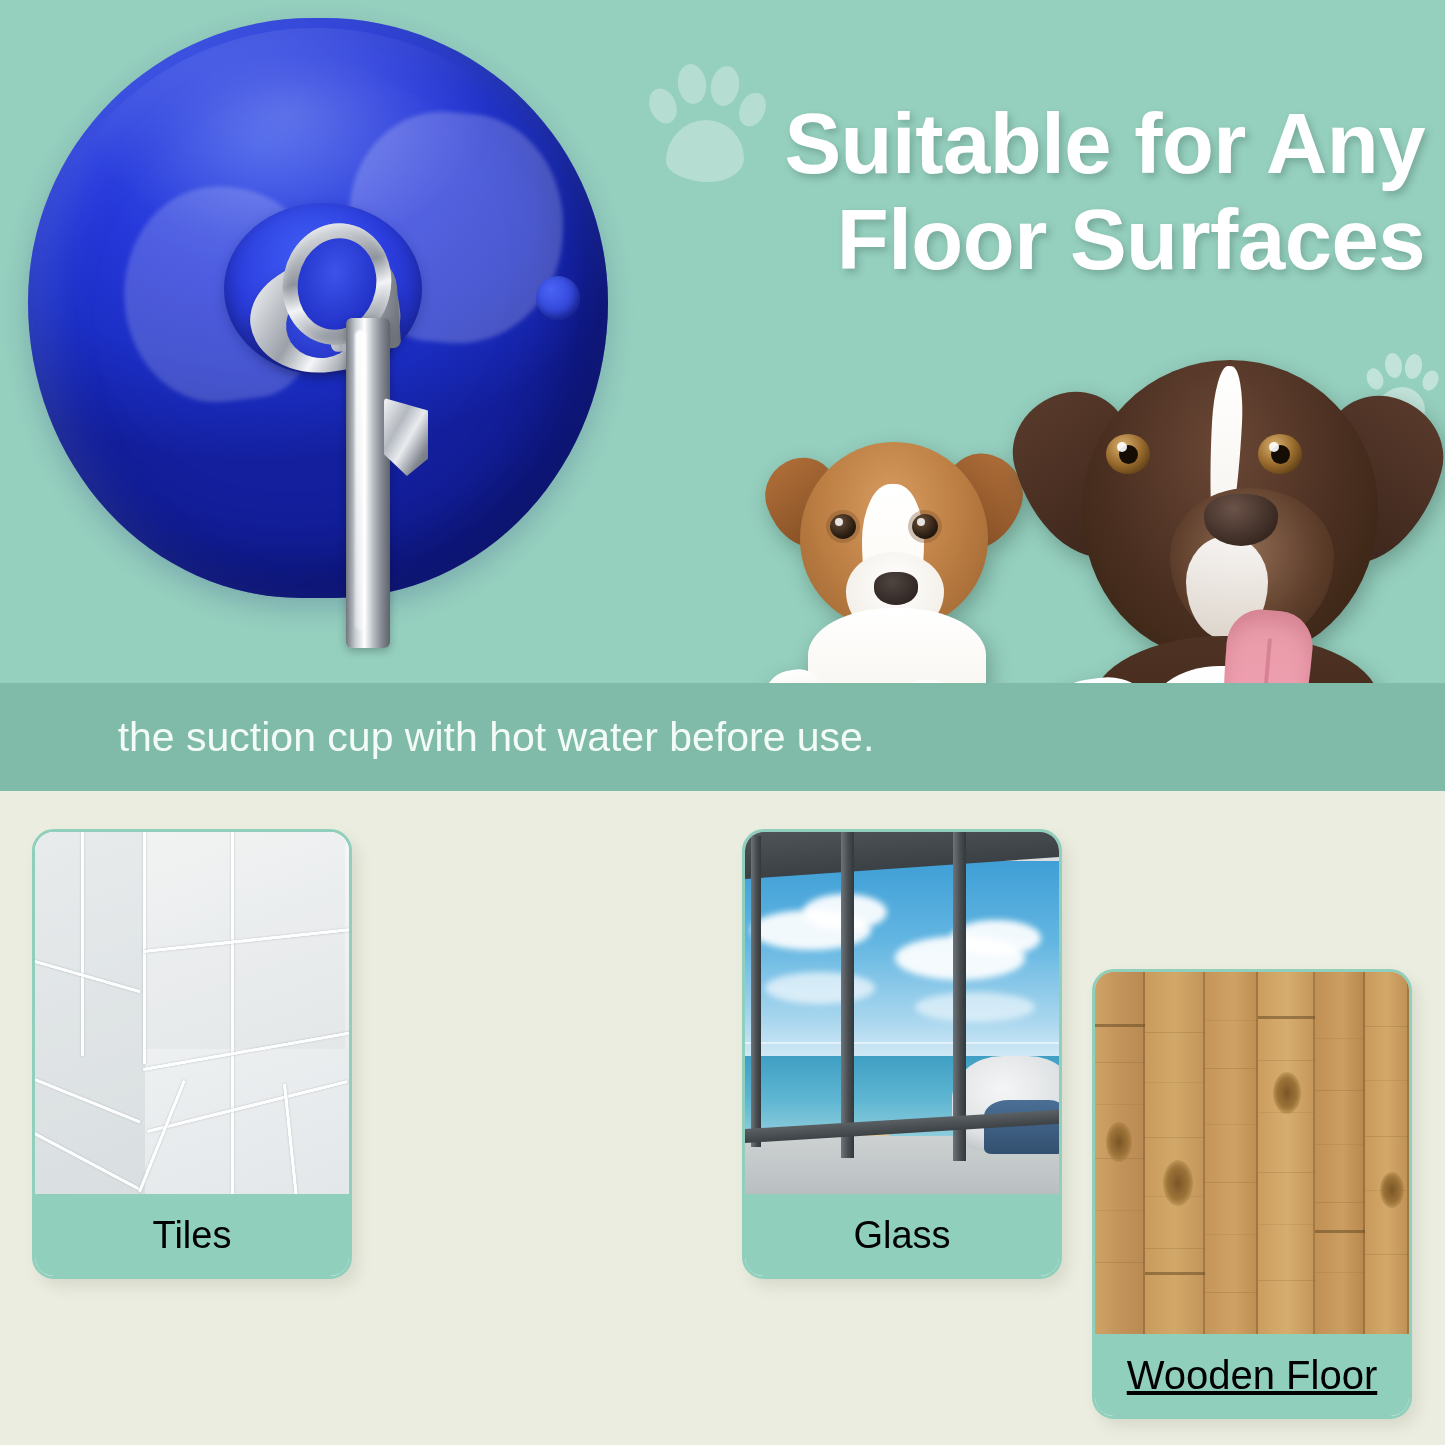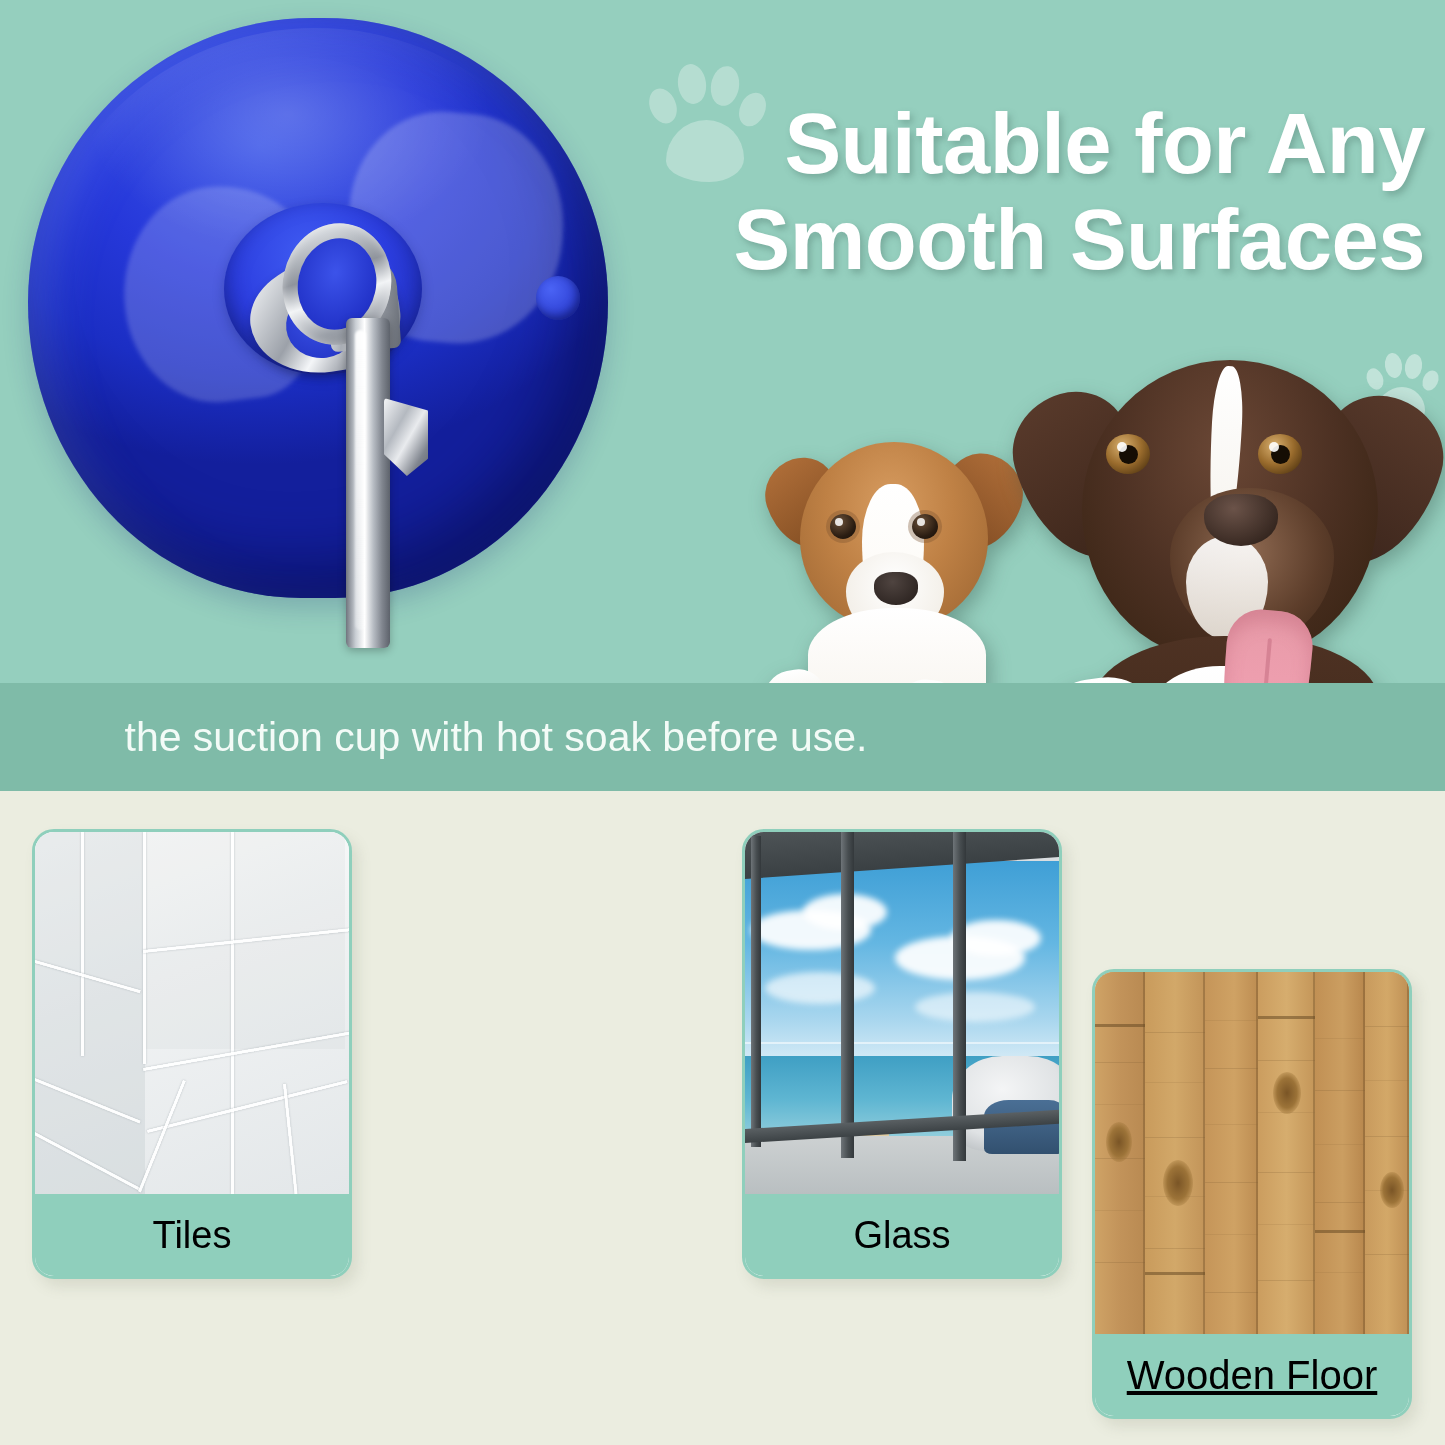--- a/index.html
+++ b/index.html
@@ -362,21 +362,21 @@
     <div class="paw paw-small">
       <span class="pad"></span>
         <span class="toe t1"></span>
         <span class="toe t2"></span>
       <span class="toe t3"></span>
         <span class="toe t4"></span>
     </div>
 
     <div class="headline">
       <span>Suitable for Any</span>
-      <span class="l2">Smooth Surfaces</span>
+      <span class="l2">Floor Surfaces</span>
     </div>
 
     <div class="dog dog-small">
       <div class="jr-ear-l"></div>
       <div class="jr-ear-r"></div>
       <div class="jr-head"></div>
       <div class="jr-blaze"></div>
       <div class="jr-eye l">
           <span class="jr-eye-hl" style="left:5px;top:4px;"></span>
         </div>
@@ -423,21 +423,21 @@
         
         
         
       </div>
 
     </div>
   </div>
 
   <div class="banner">
     <div class="banner-text">
-      <span class="bl2">the suction cup with hot soak before use.</span>
+      <span class="bl2">the suction cup with hot water before use.</span>
     </div>
   </div>
 
   <div class="cards">
 
     <div class="card card-1">
       <div class="card-media">
         <div class="m-tiles"></div>
         <div class="tile-shade" style="left:0;top:0;width:110px;height:100%;"></div>
         <div class="tile-shade" style="left:110px;top:0;width:200px;height:60%;opacity:.45;"></div>

